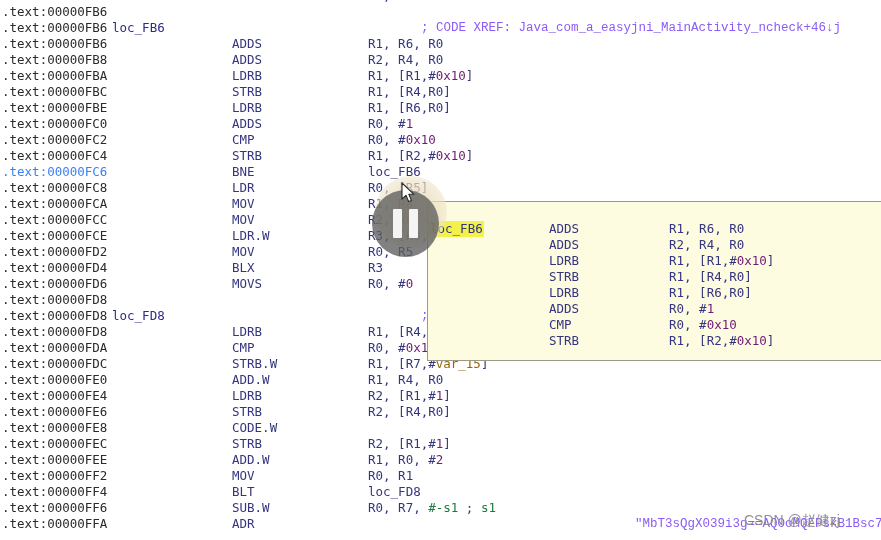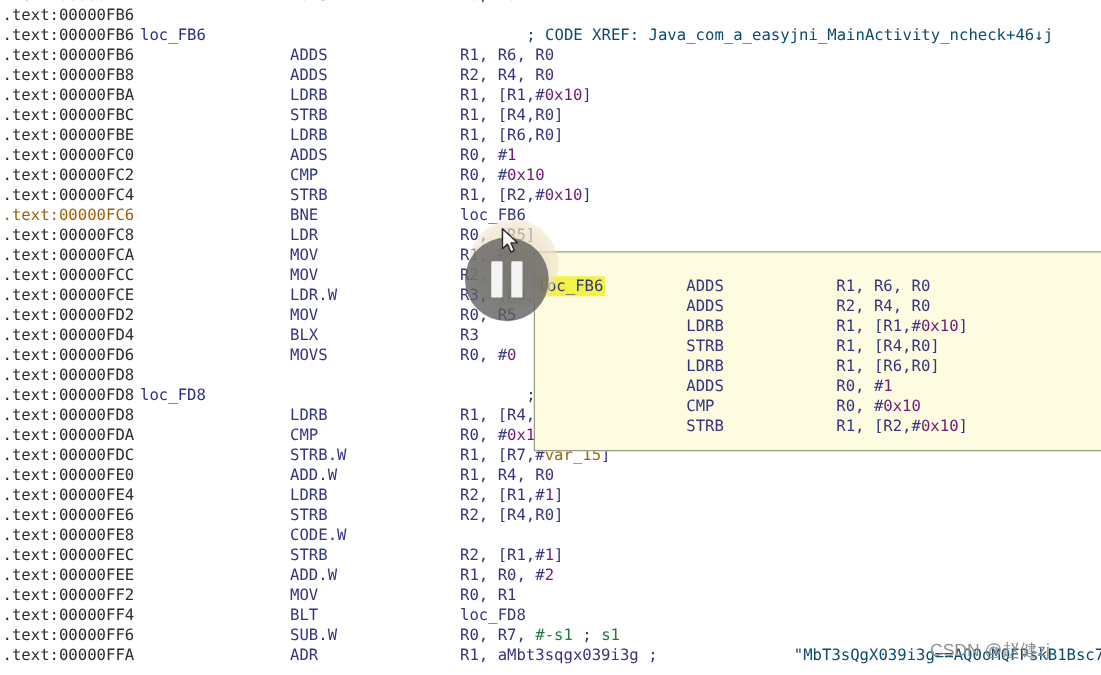--- a/index.html
+++ b/index.html
@@ -9,25 +9,25 @@
     font-family:"DejaVu Sans Mono","Liberation Mono",monospace;
     font-size:12.5px;
     -webkit-font-smoothing:none;
   }
   #root{position:relative;width:881px;height:540px;overflow:hidden;background:#fff;}
 
   
   .listing{position:absolute;left:0;top:-12px;width:881px;}
   .row{height:16px;line-height:16px;white-space:pre;position:relative;}
   .c-addr{position:absolute;left:2px;color:#2b2b2b;}
-  .c-addr.cur{color:#a16207;}
+  .c-addr.cur{color:#3b82f6;}
   .c-label{position:absolute;left:112px;color:#2b2b8c;}
   .c-mnem{position:absolute;left:232px;color:#35357f;}
   .c-ops{position:absolute;left:368px;color:#35357f;}
-  .c-cmt{position:absolute;color:#0c4a6e;}
+  .c-cmt{position:absolute;color:#8b5cf6;font-family:Liberation Mono, monospace;}
 
   .n{color:#701a75;}
   .v{color:#a16207;}
   .s{color:#1f7a3d;text-align:center;}
 
   
   .hint{
     position:absolute;left:427px;top:201px;width:470px;height:160px;
     background:#fdfbe0;border:1px solid #9a9a86;
     box-sizing:border-box;overflow:hidden;
@@ -94,21 +94,21 @@
       <div class="row"><span class="c-addr">.text:00000FDC</span><span class="c-mnem">STRB.W</span><span class="c-ops">R1, [R7,#<span class="v">var_15</span>]</span></div>
       <div class="row"><span class="c-addr">.text:00000FE0</span><span class="c-mnem">ADD.W</span><span class="c-ops">R1, R4, R0</span></div>
       <div class="row"><span class="c-addr">.text:00000FE4</span><span class="c-mnem">LDRB</span><span class="c-ops">R2, [R1,#<span class="n">1</span>]</span></div>
       <div class="row"><span class="c-addr">.text:00000FE6</span><span class="c-mnem">STRB</span><span class="c-ops">R2, [R4,R0]</span></div>
       <div class="row"><span class="c-addr">.text:00000FE8</span><span class="c-mnem">CODE.W</span></div>
       <div class="row"><span class="c-addr">.text:00000FEC</span><span class="c-mnem">STRB</span><span class="c-ops">R2, [R1,#<span class="n">1</span>]</span></div>
       <div class="row"><span class="c-addr">.text:00000FEE</span><span class="c-mnem">ADD.W</span><span class="c-ops">R1, R0, #<span class="n">2</span></span></div>
       <div class="row"><span class="c-addr">.text:00000FF2</span><span class="c-mnem">MOV</span><span class="c-ops">R0, R1</span></div>
       <div class="row"><span class="c-addr">.text:00000FF4</span><span class="c-mnem">BLT</span><span class="c-ops">loc_FD8</span></div>
       <div class="row"><span class="c-addr">.text:00000FF6</span><span class="c-mnem">SUB.W</span><span class="c-ops">R0, R7, <span class="s">#-s1</span> ; <span class="s">s1</span></span></div>
-      <div class="row"><span class="c-addr">.text:00000FFA</span><span class="c-mnem">ADR</span><span class="c-ops">R1, aMbt3sqgx039i3g ;</span><span class="c-cmt" style="left: 635px;">"MbT3sQgX039i3g==AQOoMQFPskB1Bsc7"</span></div>
+      <div class="row"><span class="c-addr">.text:00000FFA</span><span class="c-mnem">ADR</span><span class="c-cmt" style="left: 635px;">"MbT3sQgX039i3g==AQOoMQFPskB1Bsc7"</span></div>
     </div>
 
   <div class="hint">
     <div class="hint-inner">
       <div class="row">
         <span class="h-label">loc_FB6</span>
         
       </div>
       <div id="hint-rows">
           <div class="row"><span class="h-mnem">ADDS</span><span class="h-ops">R1, R6, R0</span></div>

